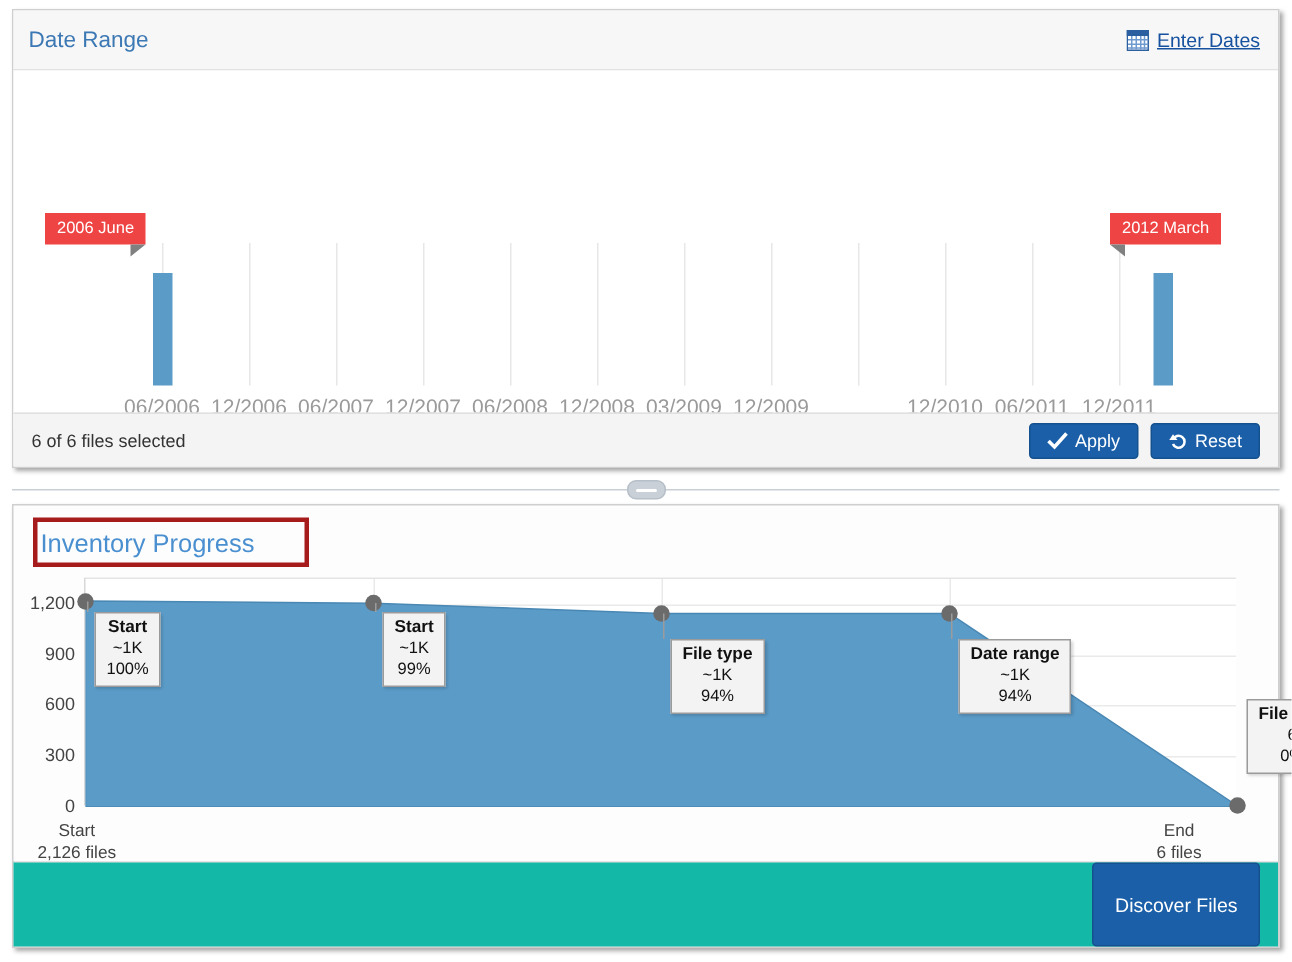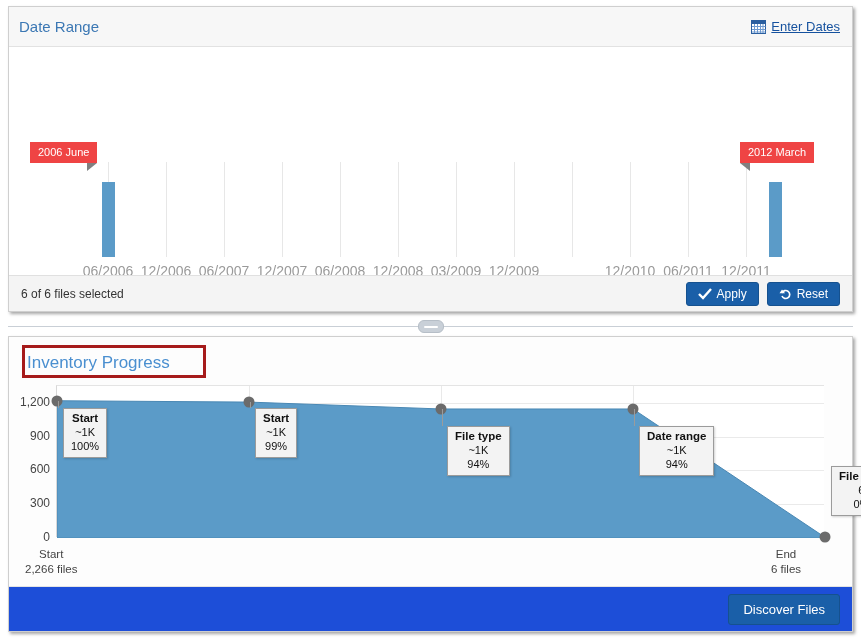--- a/index.html
+++ b/index.html
@@ -253,24 +253,24 @@
     position:absolute;left:0;right:0;bottom:8px;height:30px;
   }
   .endcap{
     position:absolute;
     font-size:11.5px;color:#444;
     text-align:center;line-height:15px;
     white-space:nowrap;
   }
 
   .ip-footer{
-    position:absolute;left:0;right:0;bottom:0;height:45px;
-    background:#1d4ed8;
+    position:absolute;left:0;right:0;bottom:0;height:57px;
+    background:#14b8a6;
     border-top:1px solid #e4e4e4;
-    display:flex;align-items:center;justify-content:flex-end;
+    display:flex;justify-content:flex-end;
     padding:0 12px;box-sizing:border-box;
   }
   .btn-discover{
     background:#1a5fa8;border:1px solid #15518f;color:#fff;
     border-radius:3px;font-size:13px;padding:7px 14px;cursor:pointer;
   }
 </style>
 </head>
 <body>
 
@@ -431,21 +431,21 @@
           <div class="leader" style="left: 769px; top: 151.324px; height: 0px;"></div>
           <div class="stage-tip" style="left: 774px; top: 80px;">
             <div class="st-name">File size</div>
             <div class="st-count">6</div>
             <div class="st-pct">0%</div>
           </div>
         </div>
       <div class="endcaps" id="endcaps">
           <div class="endcap" style="left: 16px;">
             <div>Start</div>
-            <div>2,266 files</div>
+            <div>2,126 files</div>
           </div>
           <div class="endcap" style="left: 762px;">
             <div>End</div>
             <div>6 files</div>
           </div>
         </div>
     </div>
 
     <div class="ip-footer">
       <button class="btn-discover">Discover Files</button>

